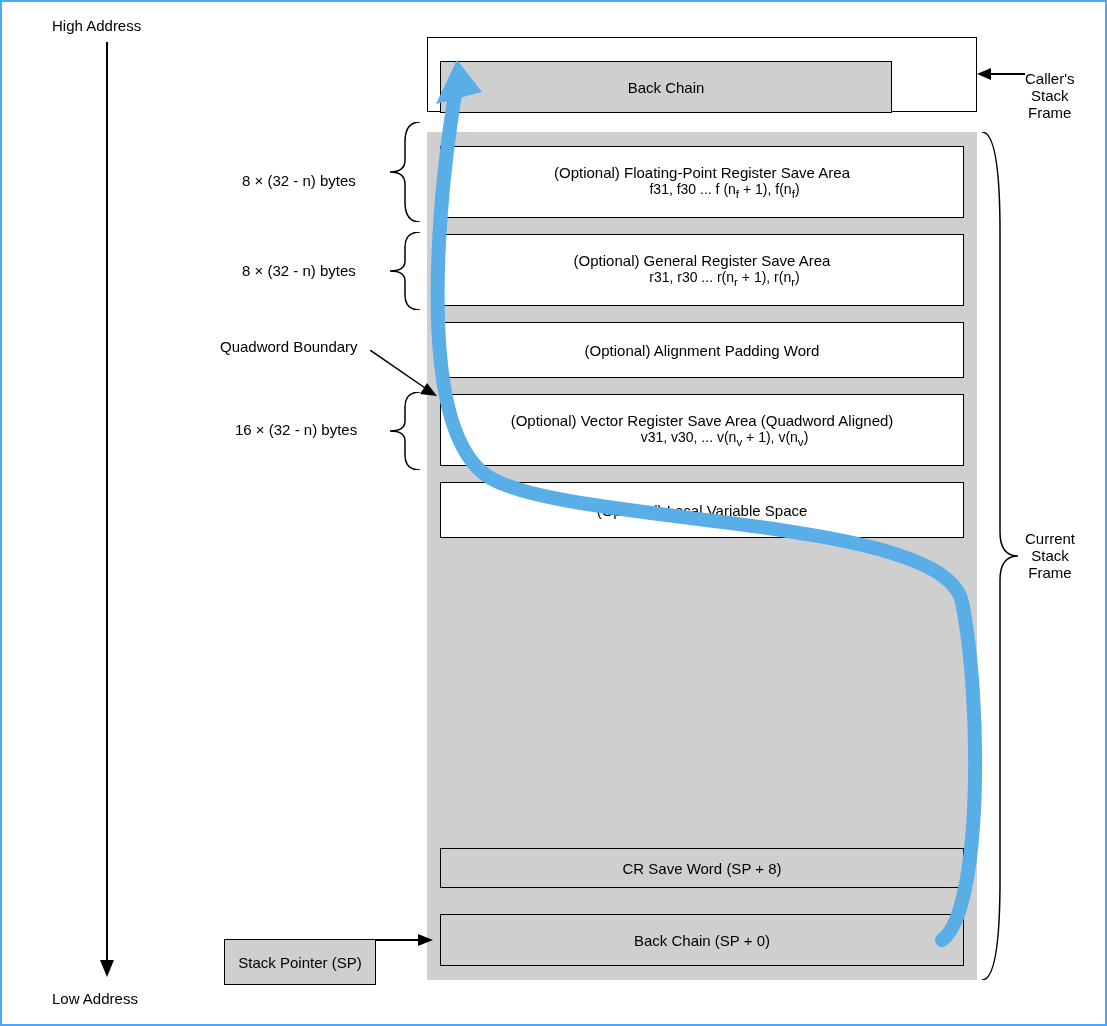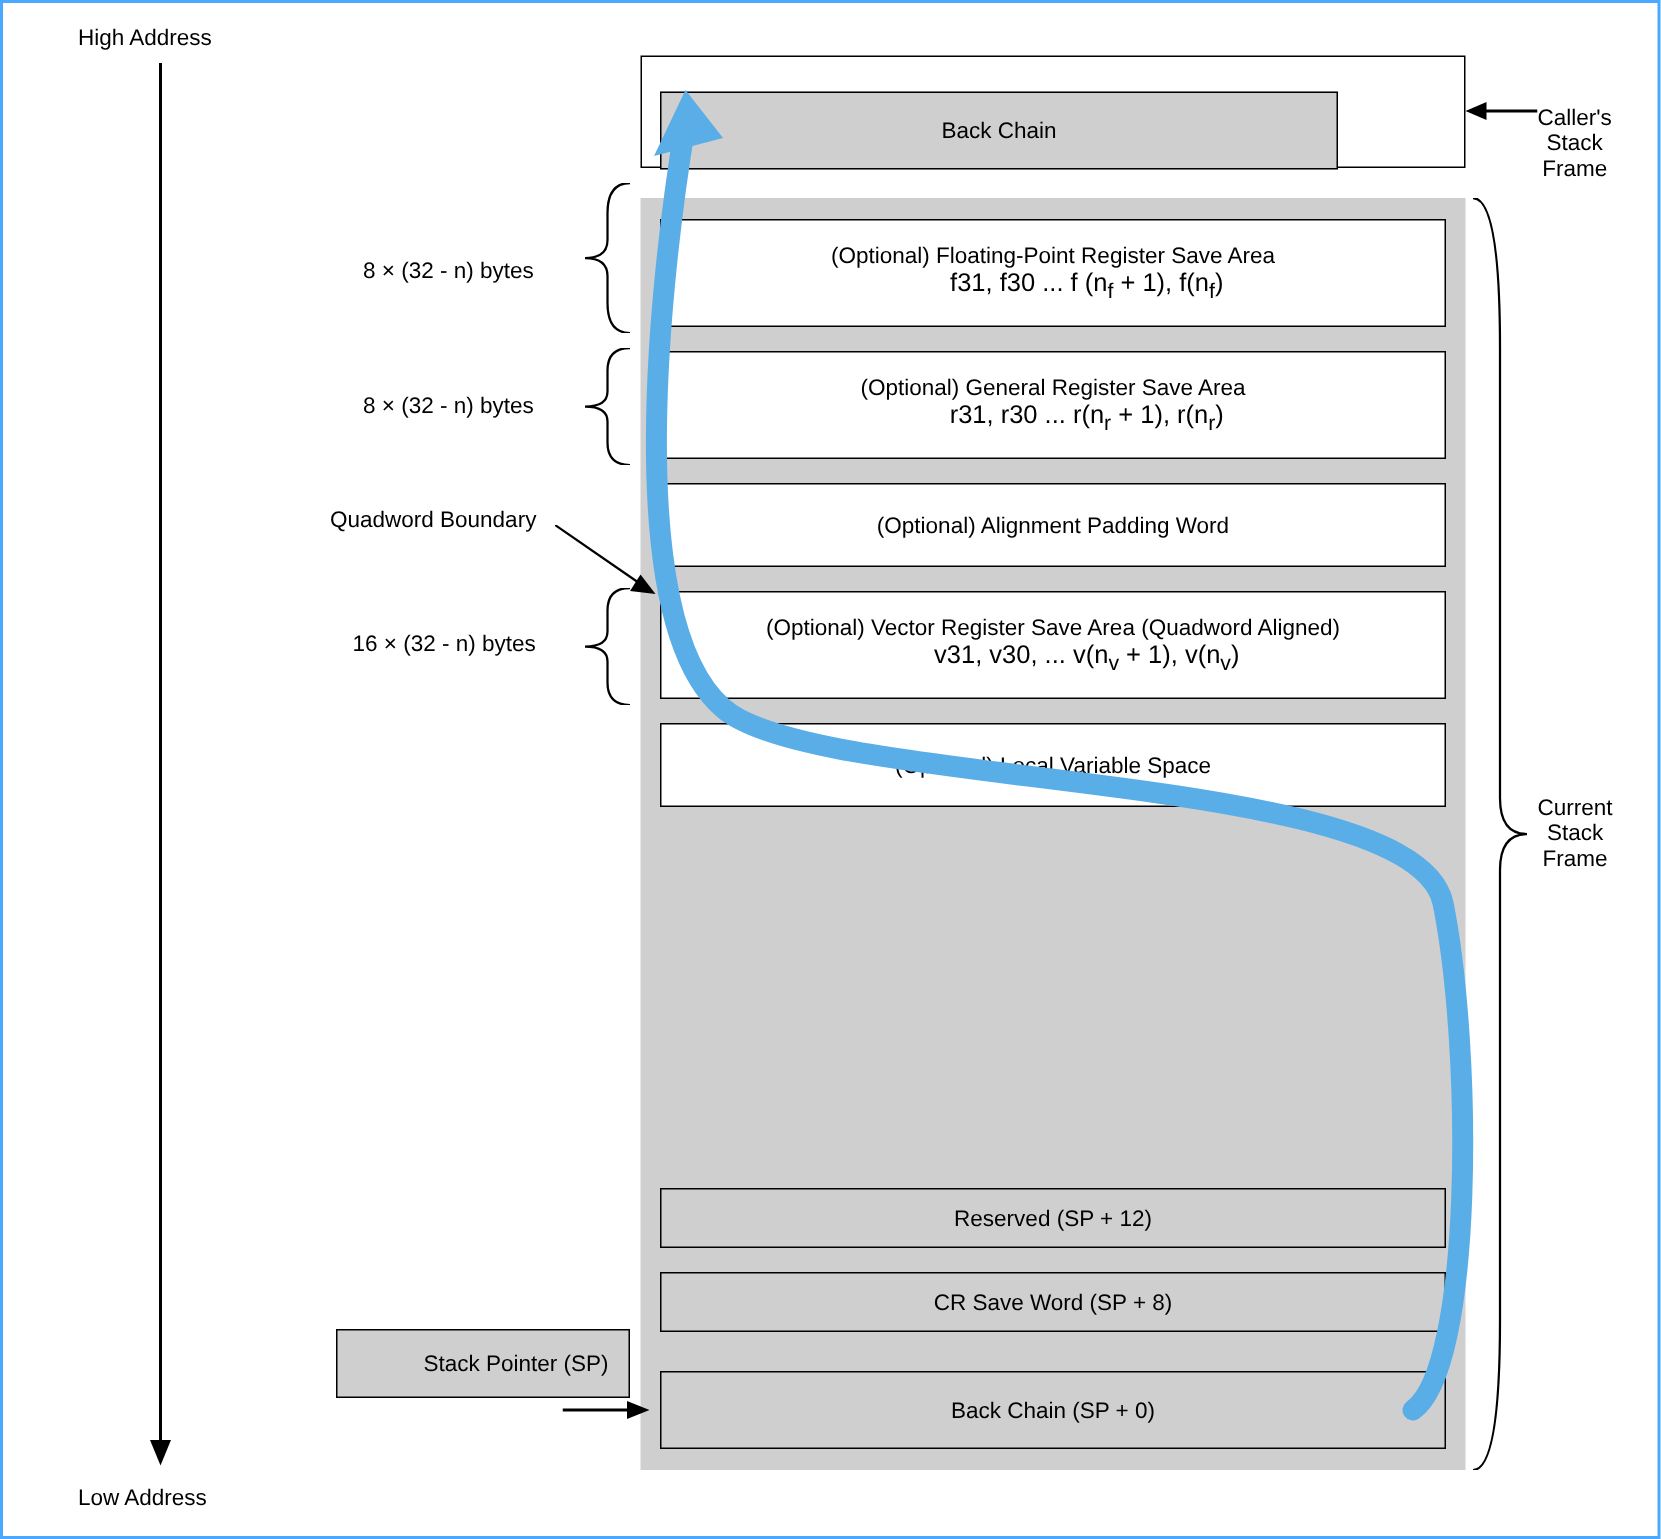--- a/index.html
+++ b/index.html
@@ -3,21 +3,21 @@
 <meta charset="utf-8">
 <style>
   html,body{margin:0;padding:0;font-family:Helvetica,Arial,sans-serif;font-size:15px;color:#000;}
   .canvas{position:relative;width:1107px;height:1026px;border:2px solid #4aa8ff;background:#fff;box-sizing:border-box;}
   .lbl{position:absolute;white-space:nowrap;}
   .box{position:absolute;box-sizing:border-box;text-align:center;display:flex;flex-direction:column;justify-content:center;align-items:center;}
   .gray{background:#cfcfcf;}
   .white{background:#fff;}
   .outer{border:1px solid #000;}
   .inner{border:1px solid #000;}
-  .sub{font-size:17px;margin-left:45px;}
+  .sub{font-size:14px;margin-left:45px;}
   .brace{position:absolute;}
   .sp-box{position:absolute;background:#cfcfcf;border:1px solid #000;text-align:center;display:flex;align-items:center;justify-content:center;}
 </style>
 </head>
 <body>
 
 <div class="canvas">
 
   <div class="lbl" style="left:50px;top:15px;">High Address</div>
   <div class="lbl" style="left:50px;top:988px;">Low Address</div>
@@ -64,23 +64,20 @@
     <span class="sub">v31, v30, ... v(n<sub>v</sub> + 1), v(n<sub>v</sub>)</span>
   </div>
 
   <div class="box white inner" style="left:438px;top:480px;width:524px;height:56px;">
     <span>(Optional) Local Variable Space</span>
   </div>
 
 
 
 
-  <div class="box gray inner" style="left:438px;top:790px;width:524px;height:40px;">
-    <span>Reserved (SP + 12)</span>
-  </div>
 
   <div class="box gray inner" style="left:438px;top:846px;width:524px;height:40px;">
     <span>CR Save Word (SP + 8)</span>
   </div>
 
   <div class="box gray inner" style="left:438px;top:912px;width:524px;height:52px;">
     <span>Back Chain (SP + 0)</span>
   </div>
 
   <div class="lbl" style="left:240px;top:170px;">8 × (32 - n) bytes</div>
@@ -106,21 +103,21 @@
 
   <svg class="brace" style="left:980px;top:130px;" width="40" height="848">
     <path d="M0 0 Q18 0 18 100 L18 400 Q18 424 36 424 Q18 424 18 448 L18 748 Q18 848 0 848" fill="none" stroke="#000" stroke-width="1.5"></path>
   </svg>
   <div class="lbl" style="left:1023px;top:528px;text-align:center;">
     <div>Current</div>
     <div>Stack</div>
     <div>Frame</div>
   </div>
 
-  <div class="sp-box" style="left:222px;top:884px;width:150px;height:44px;padding-left:44px;">
+  <div class="sp-box" style="left:222px;top:937px;width:150px;height:44px;">
     <span>Stack Pointer (SP)</span>
   </div>
   <svg class="lbl" style="left:373px;top:928px;" width="60" height="20">
     <line x1="0" y1="10" x2="45" y2="10" stroke="#000" stroke-width="2"></line>
     <polygon points="58,10 43,4 43,16" fill="#000"></polygon>
   </svg>
 
   <svg class="lbl" style="left:420px;top:40px;pointer-events:none;" width="570" height="920">
     <path d="M520 898
              C560 870, 560 660, 540 560

